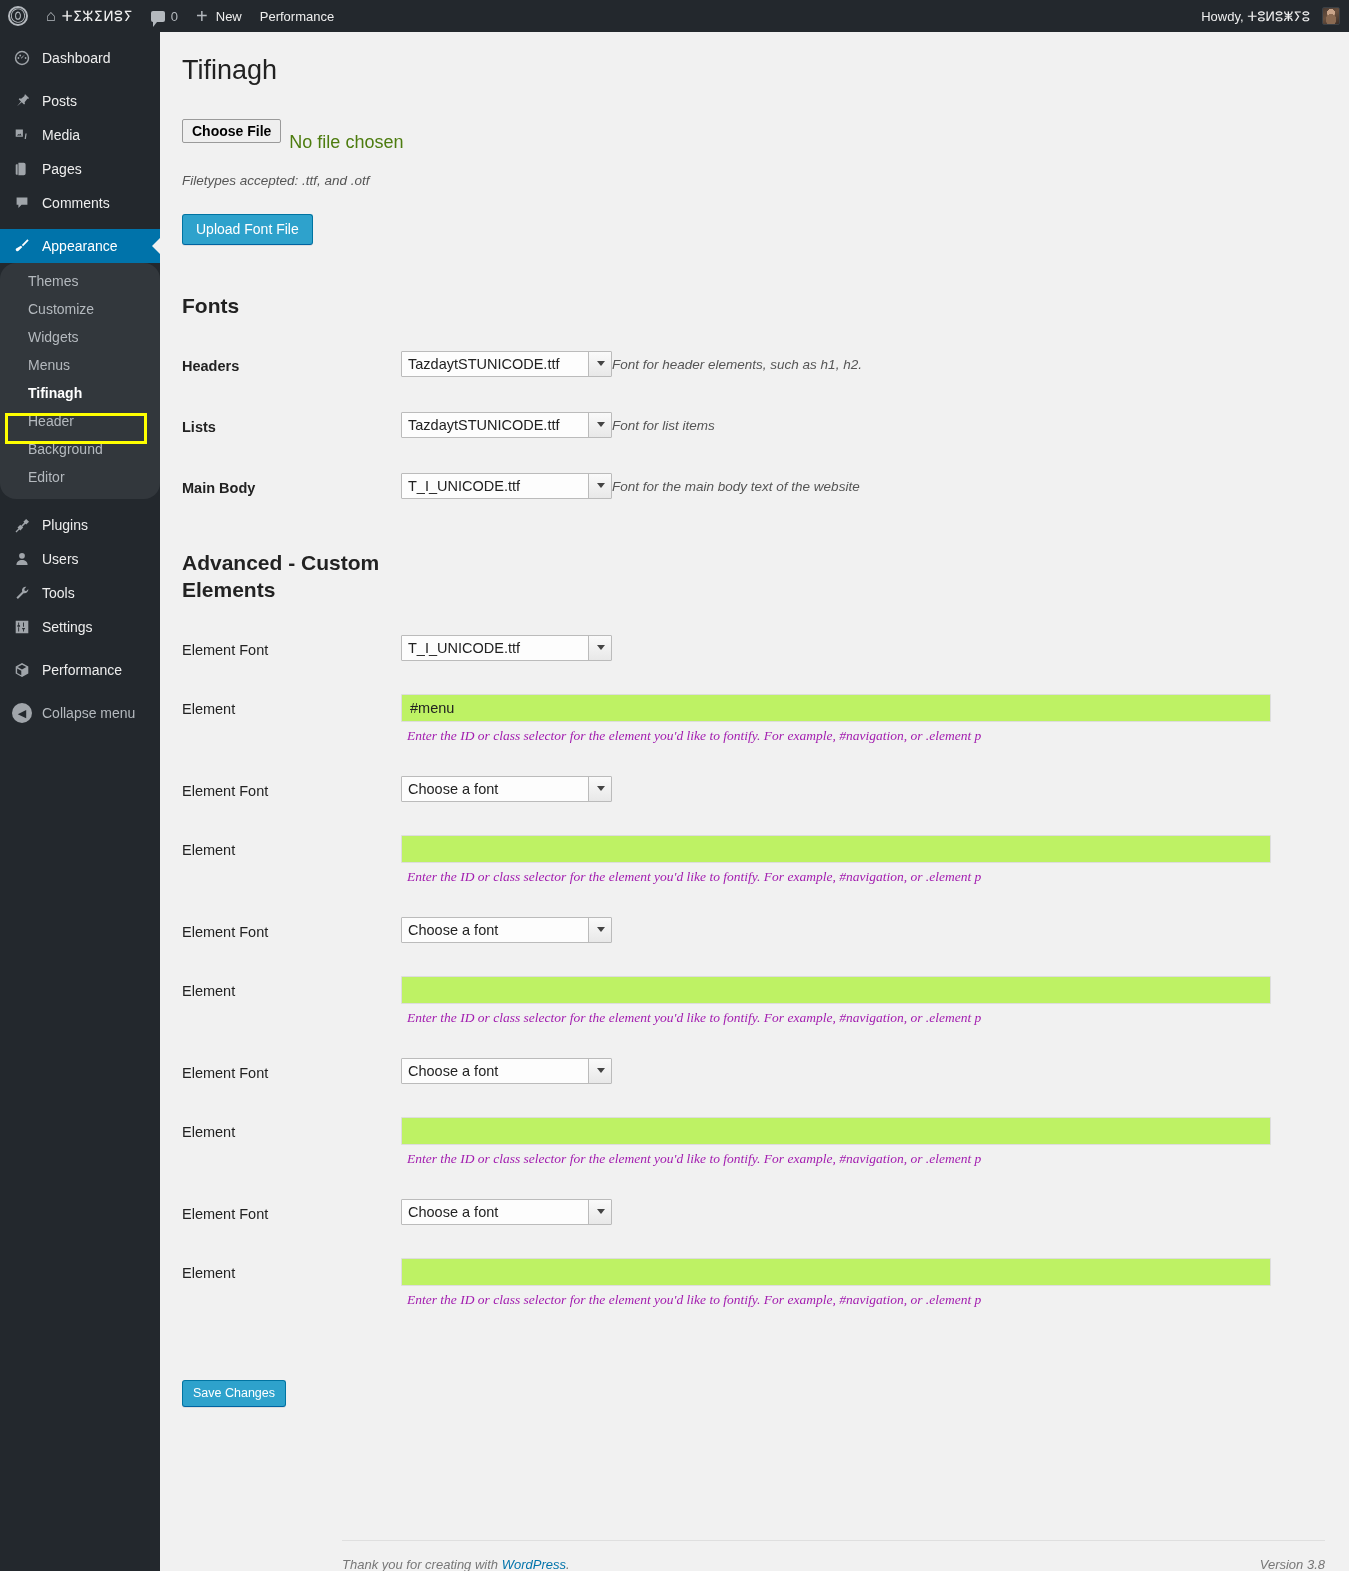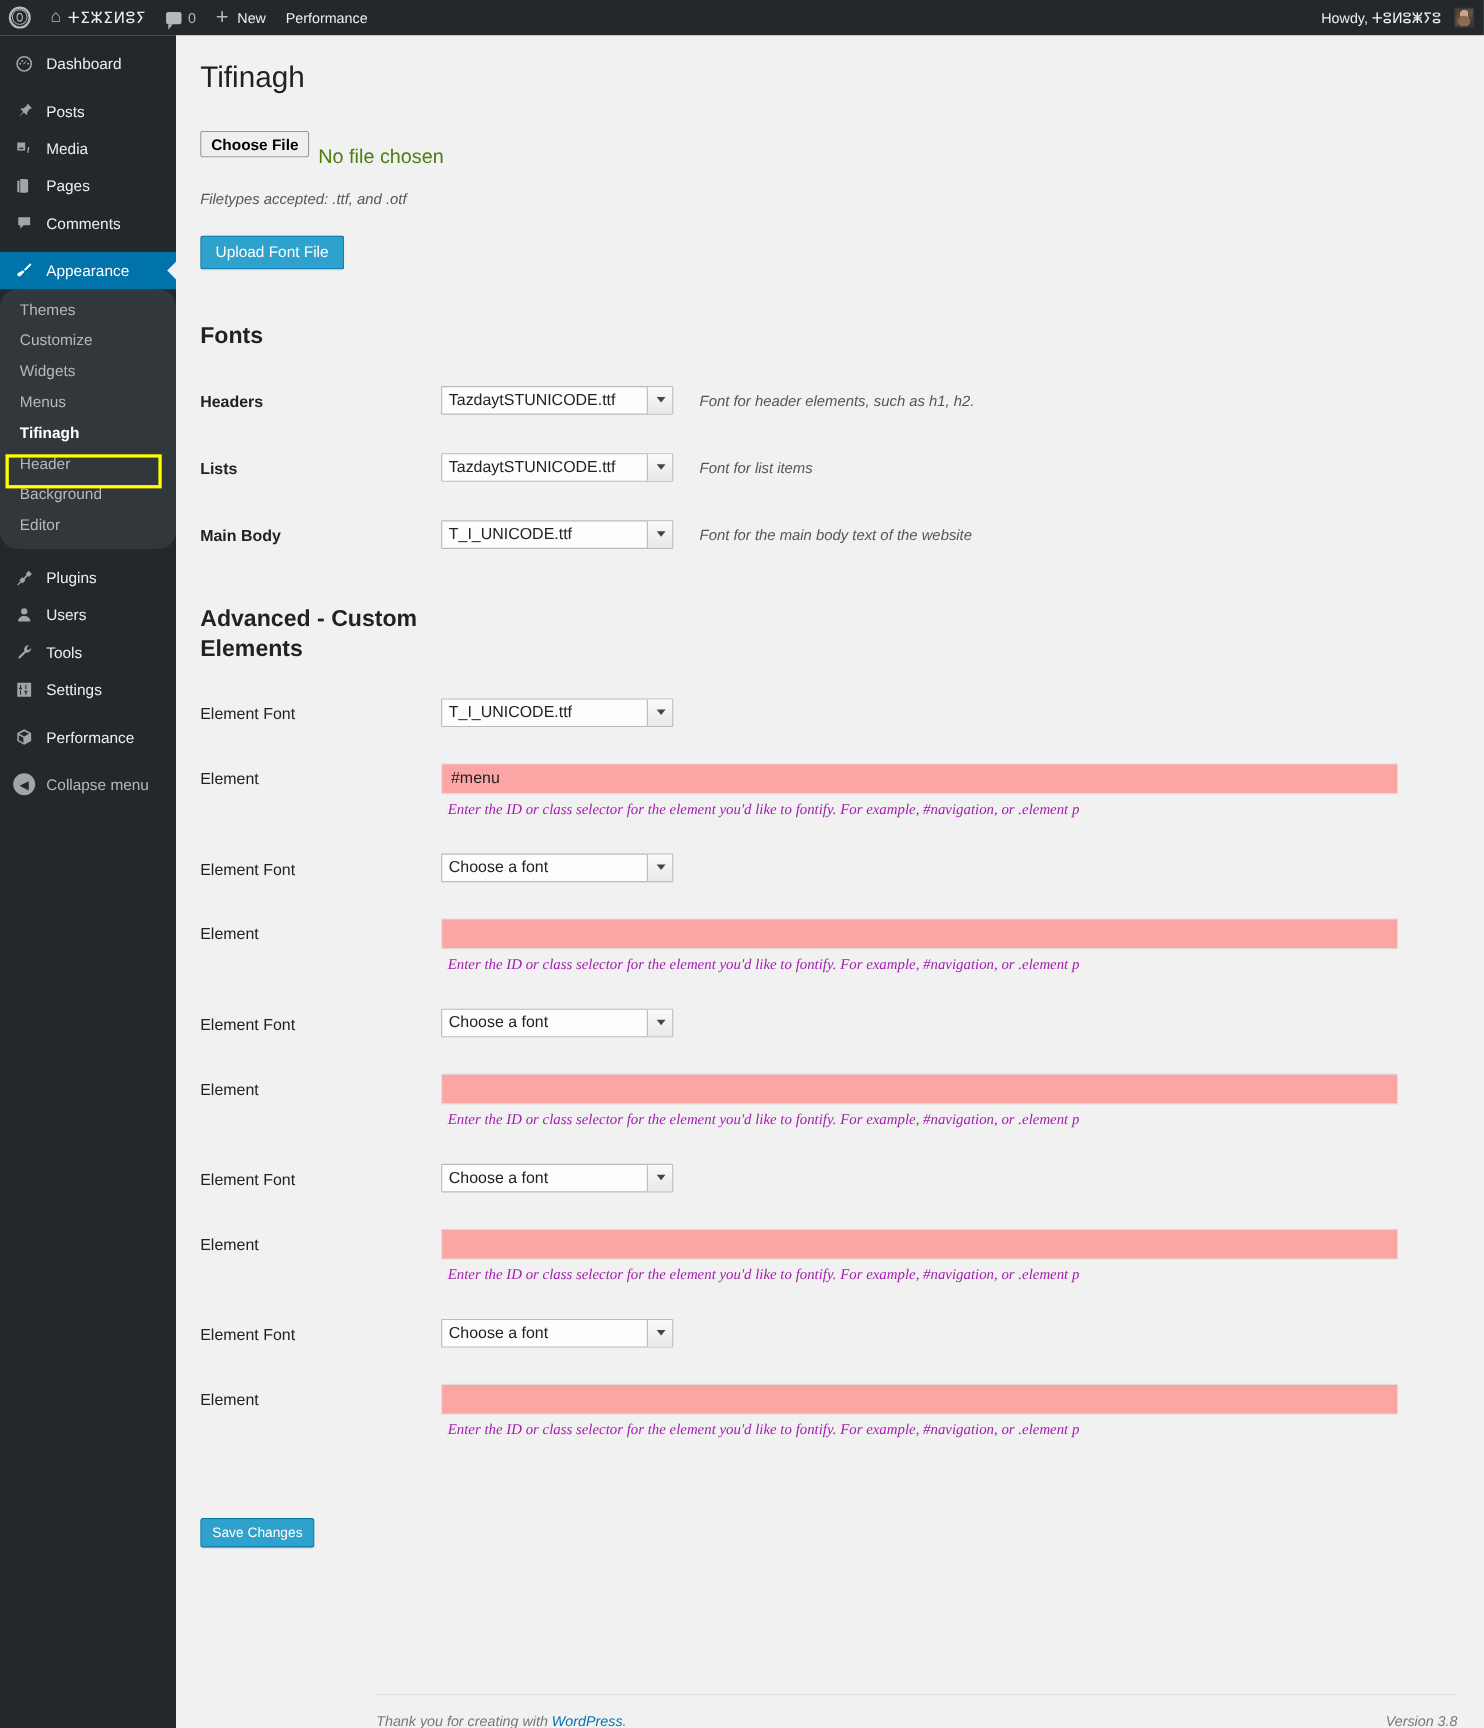--- a/index.html
+++ b/index.html
@@ -77,21 +77,21 @@
     border-top:8px solid transparent; border-bottom:8px solid transparent;
     border-right:8px solid #f1f1f1;
   }
   .micon {
     width:20px; height:20px; display:inline-flex; align-items:center;
     justify-content:center; color:#a0a5aa; flex:none;
   }
   .menu-item.active .micon { color:#fff; }
   .micon svg { display:block; }
 
-  .submenu { background:#32373c; padding:4px 0 8px 6px;border-radius:16px; }
+  .submenu { background:#32373c; padding:4px 0 8px 16px;border-radius:16px; }
   .submenu .sub-item {
     display:block; padding:5px 0 5px 12px; color:#b4b9be;
     font-size:14px; line-height:18px; position:relative;
   }
   .submenu .sub-item.current {
     color:#fff; font-weight:bold;
   }
   .hl-box {
     position:absolute; left:5px; top:381px; width:142px; height:31px;
     border:3px solid #ffff00; box-sizing:border-box; z-index:20;
@@ -145,21 +145,21 @@
   }
   h2.section-title.narrow { width:200px; }
 
   .field-row {
     display:flex; align-items:flex-start; margin-top:32px;
   }
   .field-label {
     width:219px; flex:none; font-size:14.5px; color:#222;
     font-weight:bold; line-height:28px; padding-top:1px;
   }
-  .field-control { flex:1; display:flex; align-items:center; gap:24px; }
+  .field-control { flex:1; display:flex; align-items:center; gap:0; }
 
   select.wpsel {
     -webkit-appearance:none; appearance:none;
     font-family:"Liberation Sans", sans-serif; font-size:14.5px;
     color:#222; background:#fdfdfd; border:1px solid #bbb;
     border-radius:1px; height:26px; width:211px;
     padding:0 30px 0 6px; line-height:24px;
   }
   .sel-wrap { position:relative; display:inline-block; }
   .sel-wrap:after {
@@ -169,21 +169,21 @@
   }
   .sel-wrap .caret {
     position:absolute; right:7px; top:10px; width:0; height:0;
     border-left:4px solid transparent; border-right:4px solid transparent;
     border-top:5px solid #444; pointer-events:none; z-index:2;
   }
   .hint { font-style:italic; font-size:13.5px; color:#555; }
 
   input.wptext {
     font-family:"Liberation Sans", sans-serif; font-size:14.5px;
-    color:#222; background:#fca5a5; border:1px solid #ddd;
+    color:#222; background:#bef264; border:1px solid #ddd;
     border-radius:1px; height:28px; width:870px; padding:0 8px;
   }
   .field-row.text-row { margin-top:30px; }
   .field-row.text-row .field-label { line-height:28px; font-weight:normal; }
   .sub-hint {
     margin:5px 0 0 225px; font-style:italic; font-size:13.5px; color:#a21caf;font-family:Liberation Serif, serif;
   }
   .elem-label-normal { font-weight:normal !important; }
 
   .save-wrap { margin-top:46px; }

